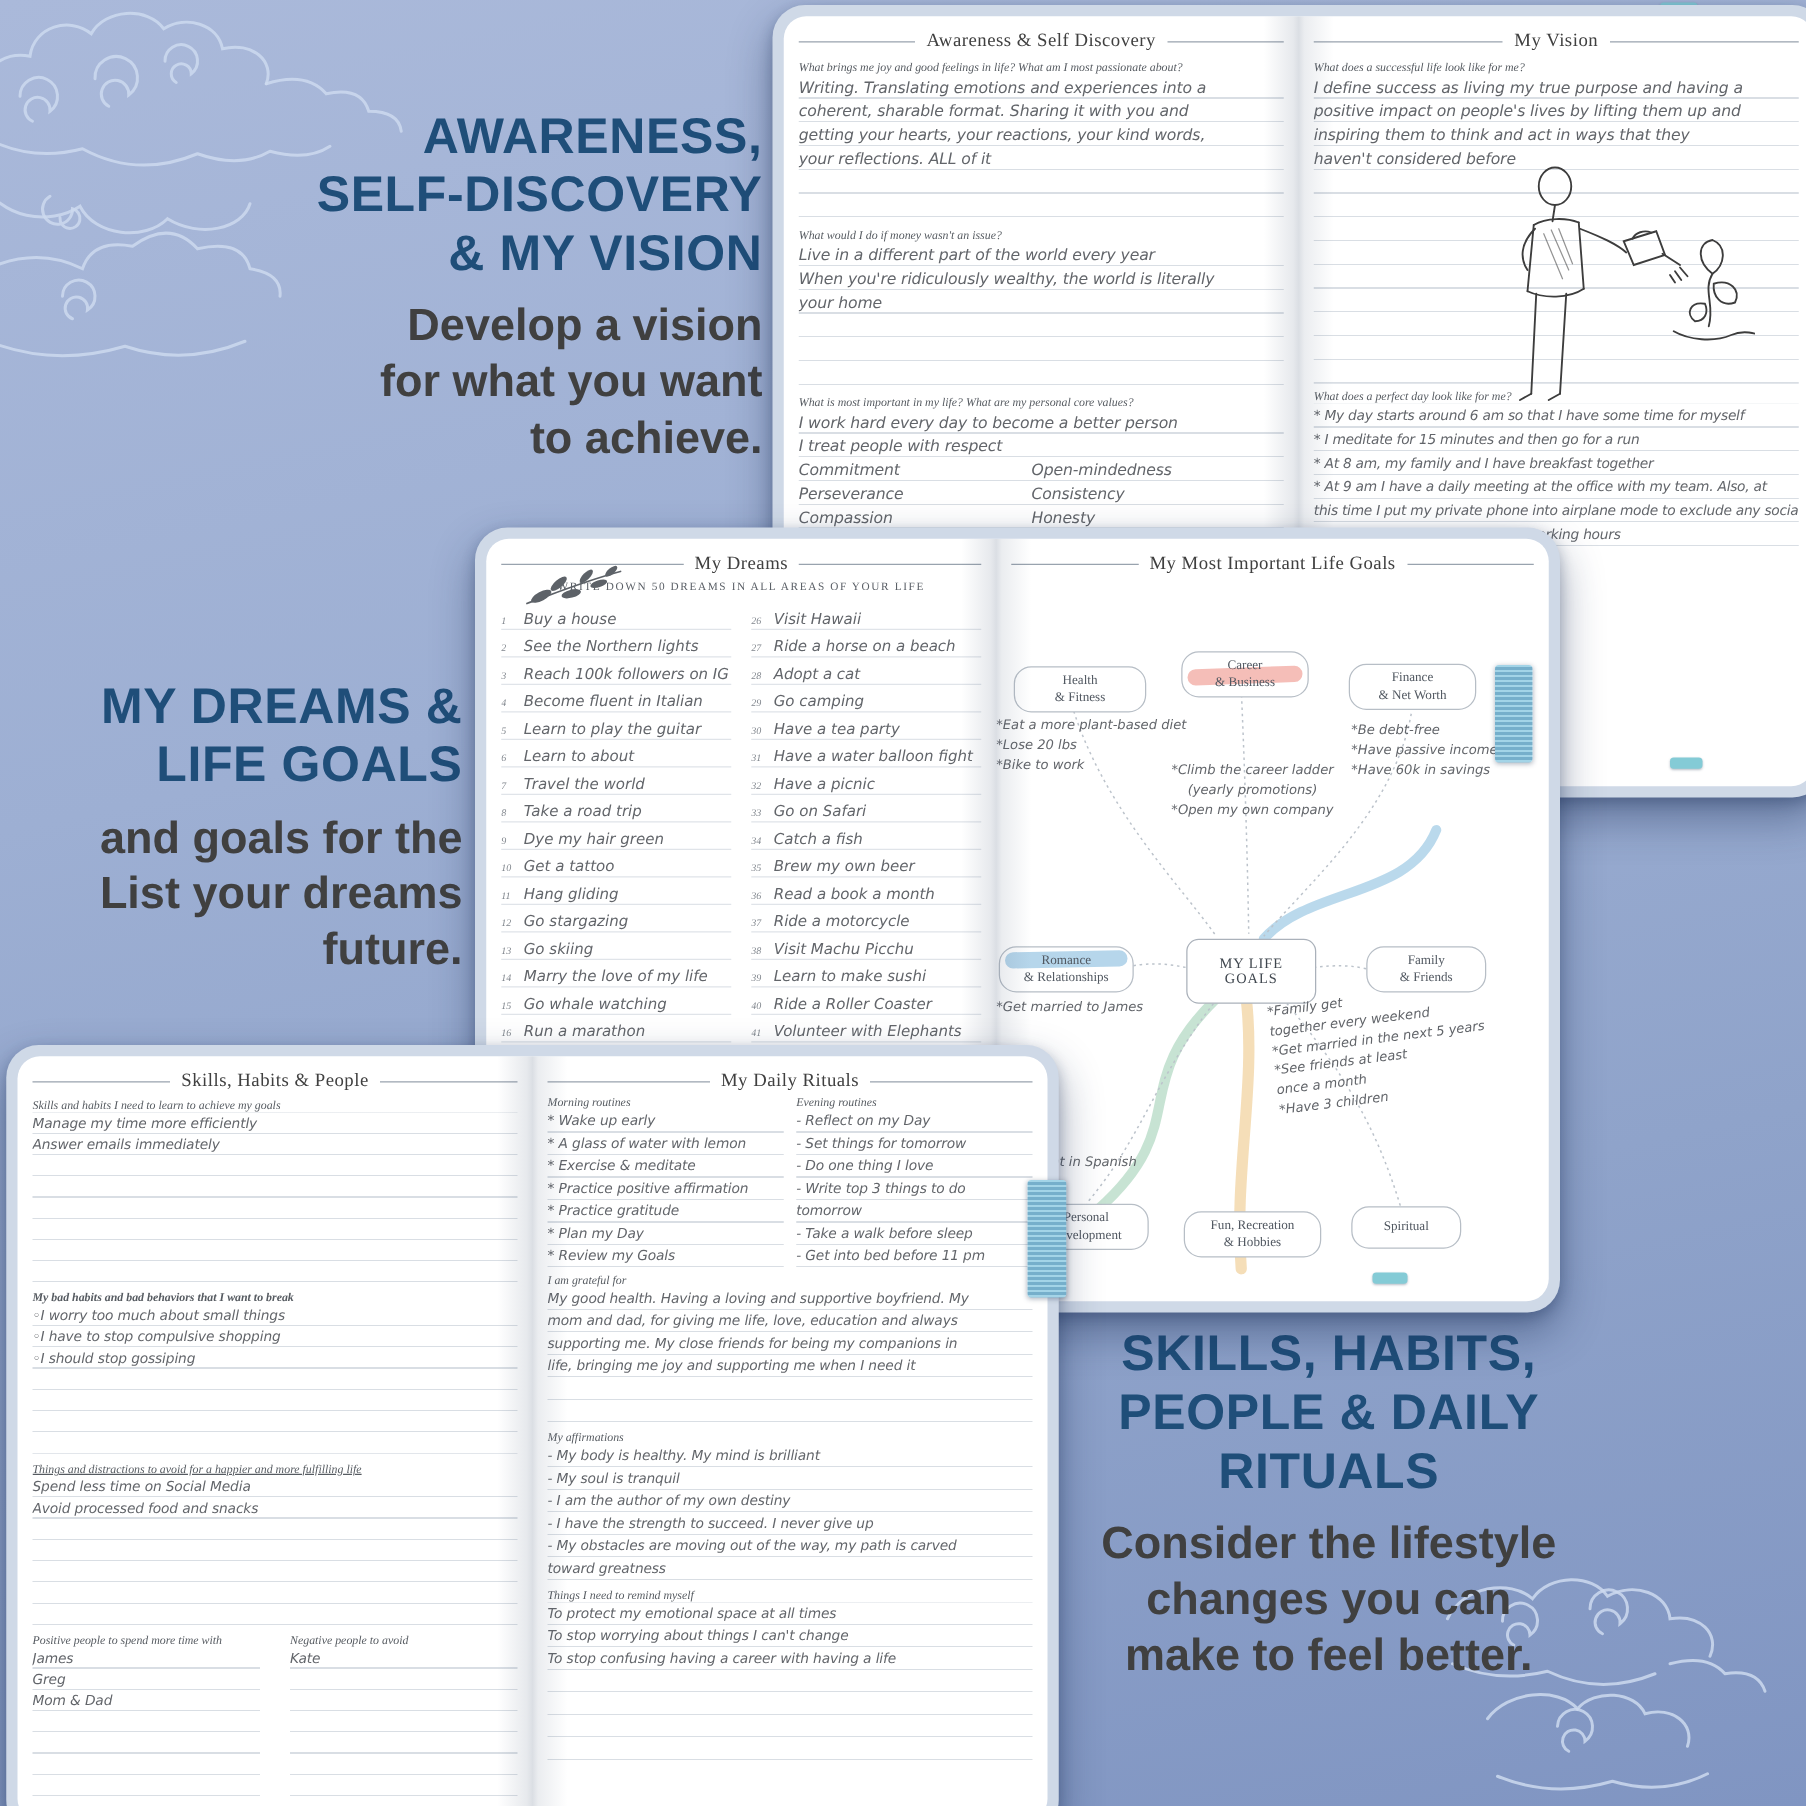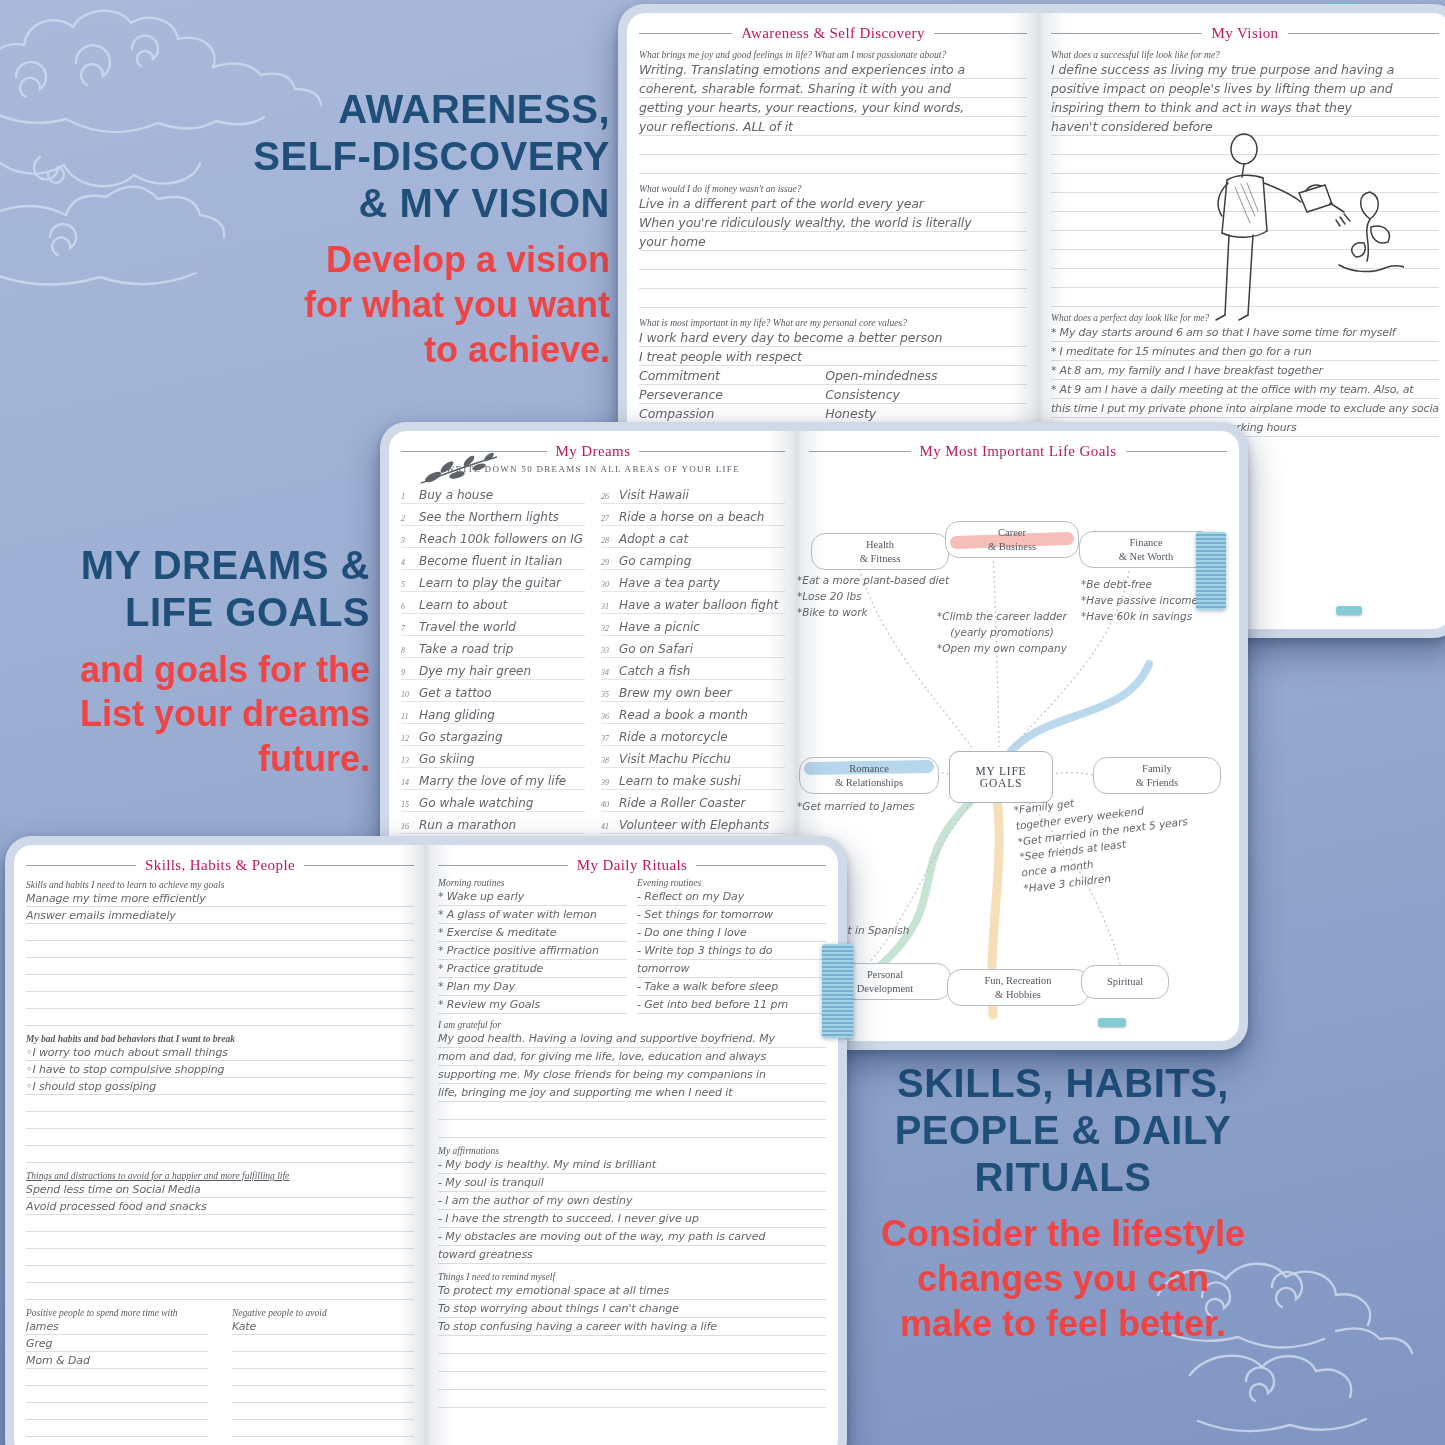--- a/index.html
+++ b/index.html
@@ -9,30 +9,30 @@
   .abs{position:absolute;}
   svg{display:block;}
 
   
   .cloud path{fill:none;stroke:#ccd9ee;stroke-width:2.4;stroke-linecap:round;opacity:.85;}
 
   
   .caption{position:absolute;}
   .cap-title div{font:700 40px/1.17 "Liberation Sans",sans-serif;color:#1f4e79;letter-spacing:.5px;}
   .cap-sub{margin-top:12px;}
-  .cap-sub div{font:700 36px/1.24 "Liberation Sans",sans-serif;color:#ef4444;}
+  .cap-sub div{font:700 36px/1.24 "Liberation Sans",sans-serif;color:#404040;}
 
   
   .journal{position:absolute;background:#cfd9e7;border-radius:26px;padding:9px;
            box-shadow:0 16px 34px rgba(23,42,82,.42),0 4px 10px rgba(23,42,82,.28);}
   .spread{display:flex;height:100%;background:#fff;border-radius:18px;position:relative;overflow:hidden;}
   .page{flex:1;position:relative;padding:10px 12px;box-sizing:border-box;overflow:hidden;}
   .gutter{position:absolute;top:0;bottom:0;left:50%;width:56px;margin-left:-28px;pointer-events:none;
           background:linear-gradient(90deg,rgba(55,75,105,0) 0%,rgba(55,75,105,.12) 42%,rgba(55,75,105,.18) 50%,rgba(55,75,105,.10) 58%,rgba(55,75,105,0) 100%);}
-  .phead{display:flex;align-items:center;gap:9px;color:#be185d;
+  .phead{display:flex;align-items:center;gap:9px;color:#404040;
          font:400 15px "Liberation Serif",serif;letter-spacing:.4px;margin:2px 0 4px;white-space:nowrap;}
   .phead::before,.phead::after{content:"";flex:1;border-top:1px solid #99a3ae;}
   .qlabel{font:italic 9.5px "Liberation Serif",serif;color:#565b61;white-space:nowrap;overflow:hidden;}
   .pgA{--lh:19px;} .pgB{--lh:17px;} .pgC{--lh:18px;}
   .ruled{background-image:repeating-linear-gradient(to bottom,transparent 0,
            transparent calc(var(--lh) - 1px),#d9dee4 calc(var(--lh) - 1px),#d9dee4 var(--lh));}
   .r{height:var(--lh);line-height:var(--lh);white-space:nowrap;overflow:hidden;
      font-family:"DejaVu Sans",sans-serif;font-style:italic;color:#62656a;}
   .pgA .r{font-size:12.5px;letter-spacing:-.1px;}
   .vlist .r{font-size:11px;letter-spacing:-.2px;}
@@ -44,21 +44,21 @@
   .sub{font:400 9px "Liberation Serif",serif;letter-spacing:1.3px;color:#5a5f66;text-align:center;margin-top:2px;}
   .dcols{display:flex;gap:16px;margin-top:8px;}
   .dcol{flex:1;min-width:0;}
   .ditem{display:flex;align-items:flex-end;height:21px;border-bottom:1px solid #e0e4e9;overflow:hidden;}
   .dnum{width:18px;flex:none;font:italic 8px "Liberation Serif",serif;color:#80868d;padding-bottom:2px;}
   .dtxt{font:italic 12px "DejaVu Sans",sans-serif;color:#62656a;white-space:nowrap;padding-bottom:1px;}
 
   
   .mm{position:absolute;inset:0;}
   .mnode{position:absolute;background:#fff;border:1px solid #b7bec6;border-radius:14px;
-         padding:4px 20px;text-align:center;font:400 10.5px/1.3 "Liberation Serif",serif;color:#515861;}
+         padding:4px 4px;text-align:center;font:400 10.5px/1.3 "Liberation Serif",serif;color:#515861;}
   .mnode .hl{position:absolute;left:4px;right:4px;height:13px;border-radius:7px;opacity:.85;z-index:0;}
   .mnode span{position:relative;z-index:1;display:block;}
   .mcenter{position:absolute;background:#fff;border:1px solid #aab1ba;border-radius:10px;
            padding:13px 8px;text-align:center;font:400 11.5px "Liberation Serif",serif;
            letter-spacing:.8px;color:#3f464e;}
   .mnotes{position:absolute;font:italic 10.5px/1.5 "DejaVu Sans",sans-serif;color:#62656a;white-space:nowrap;}
   .mnotes.center{text-align:center;}
 
   
   .band{position:absolute;border-radius:3px;

